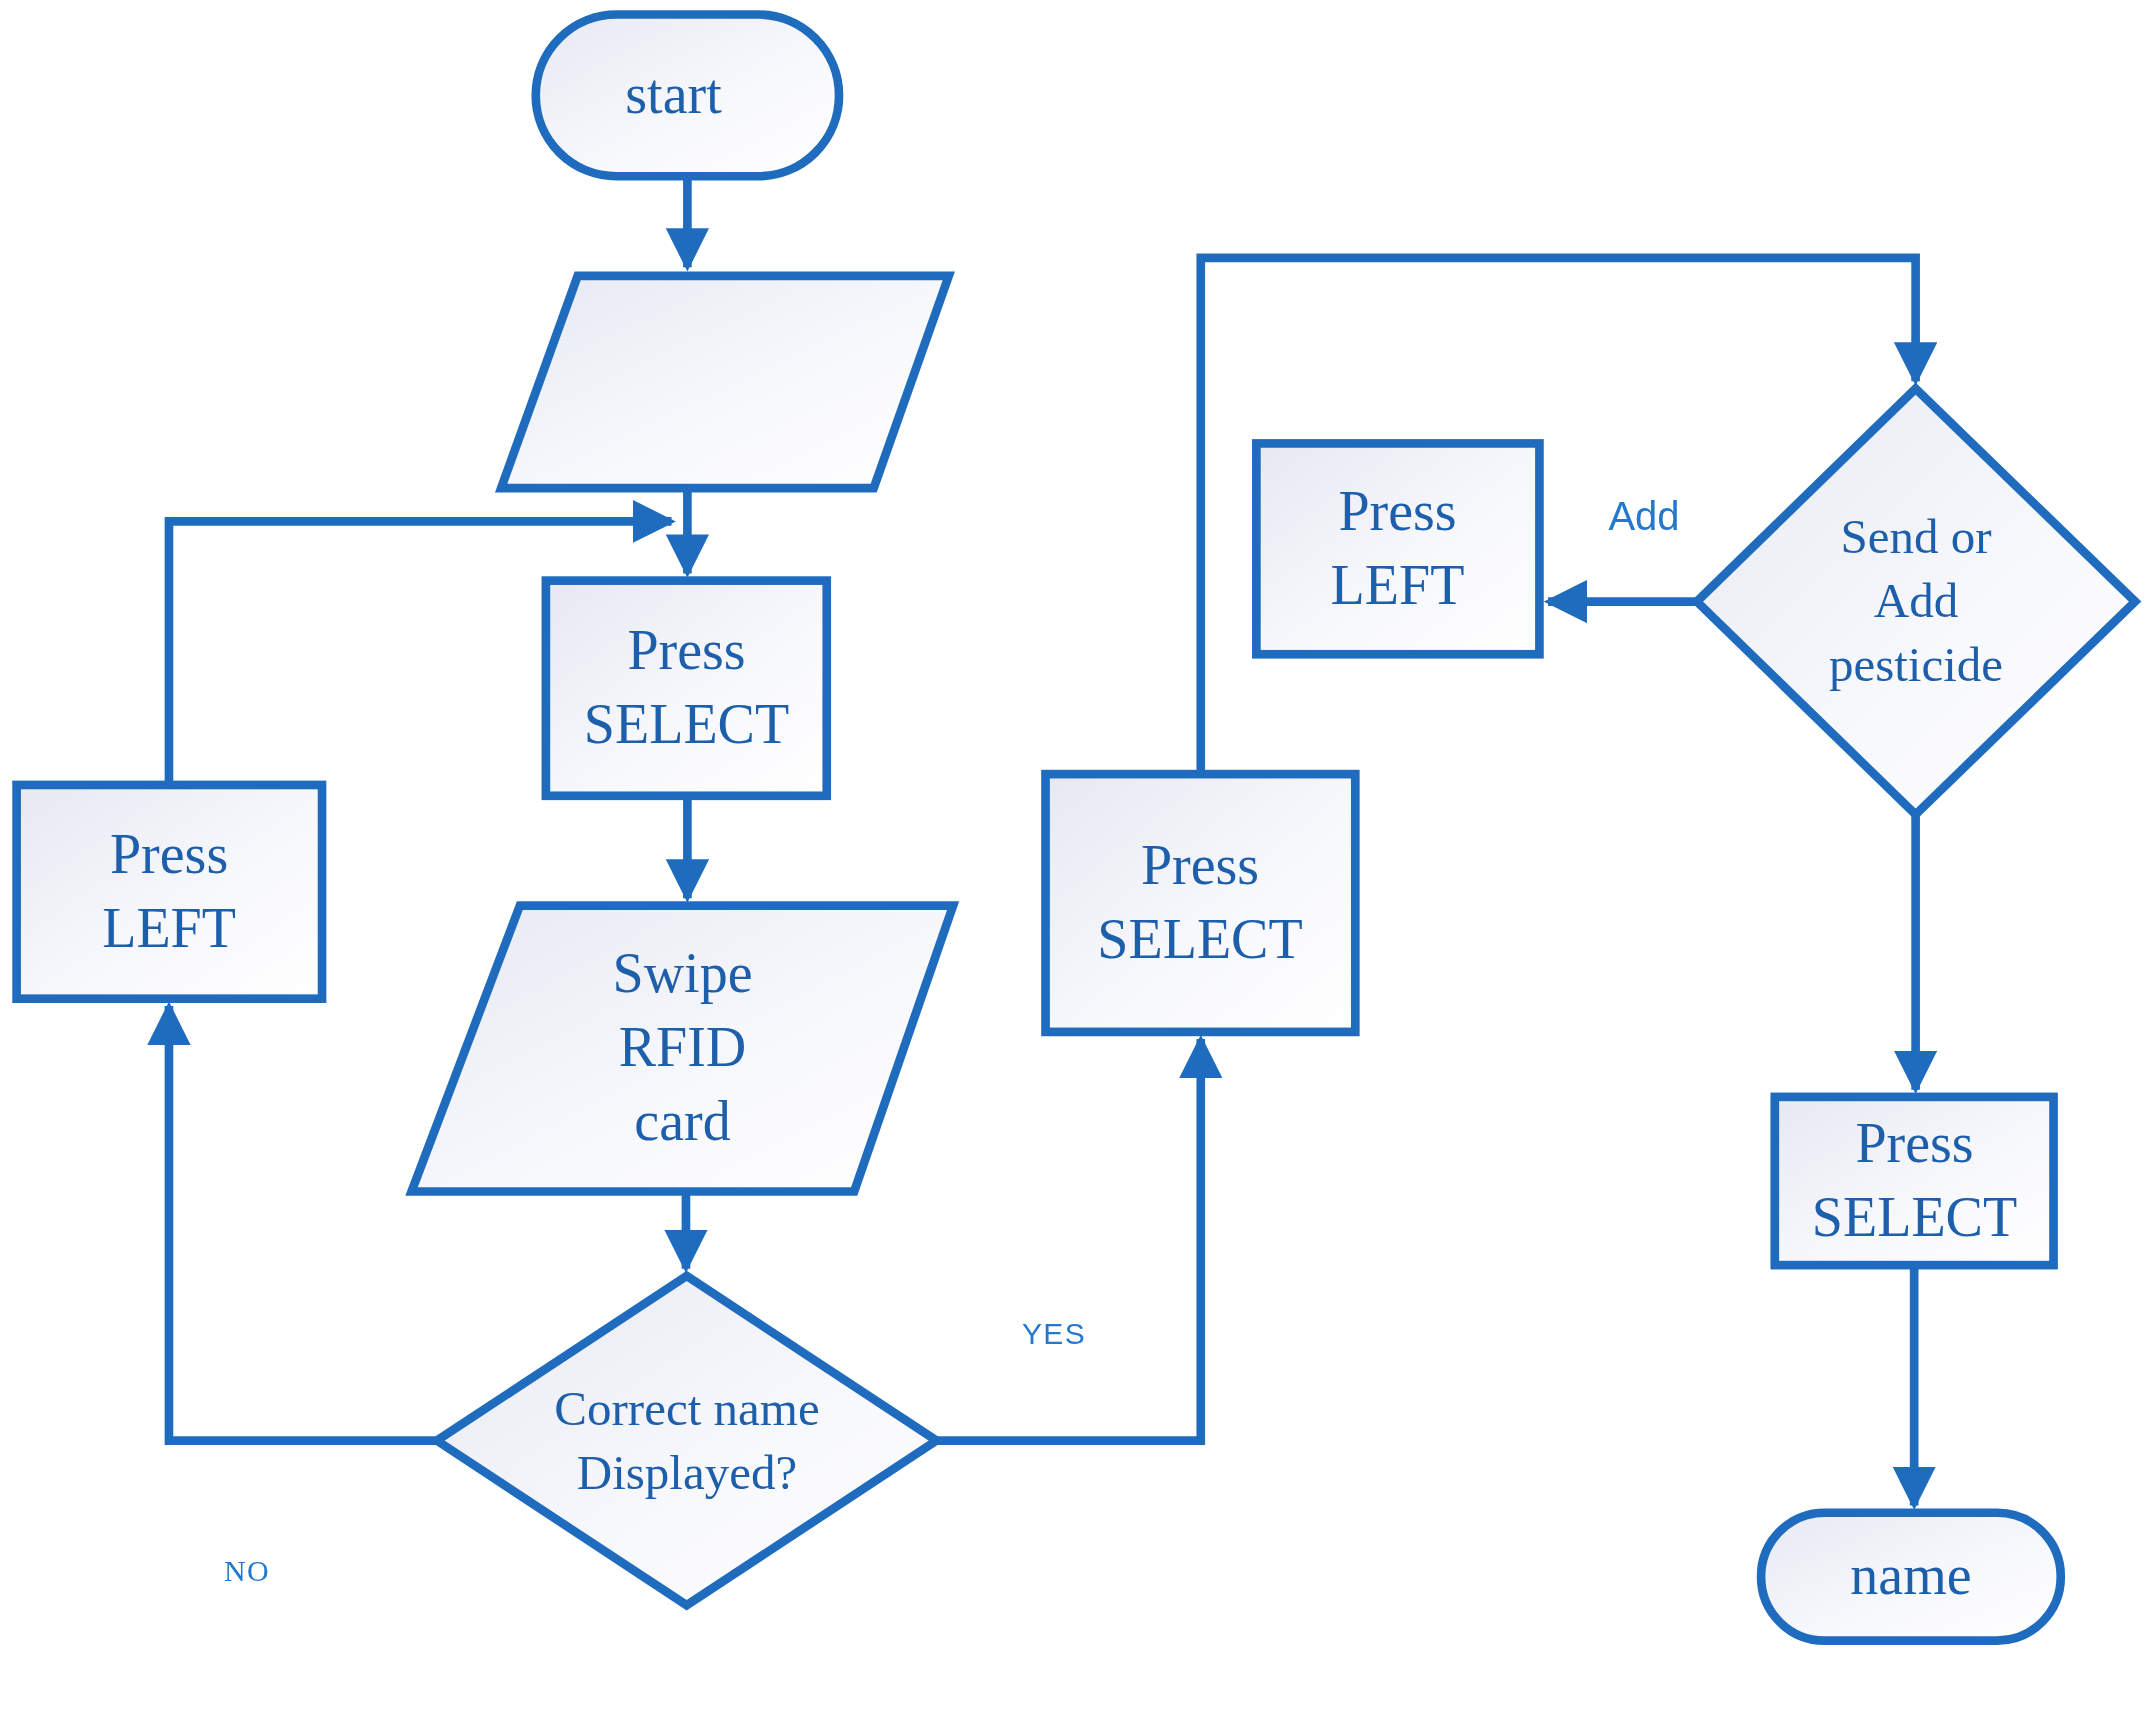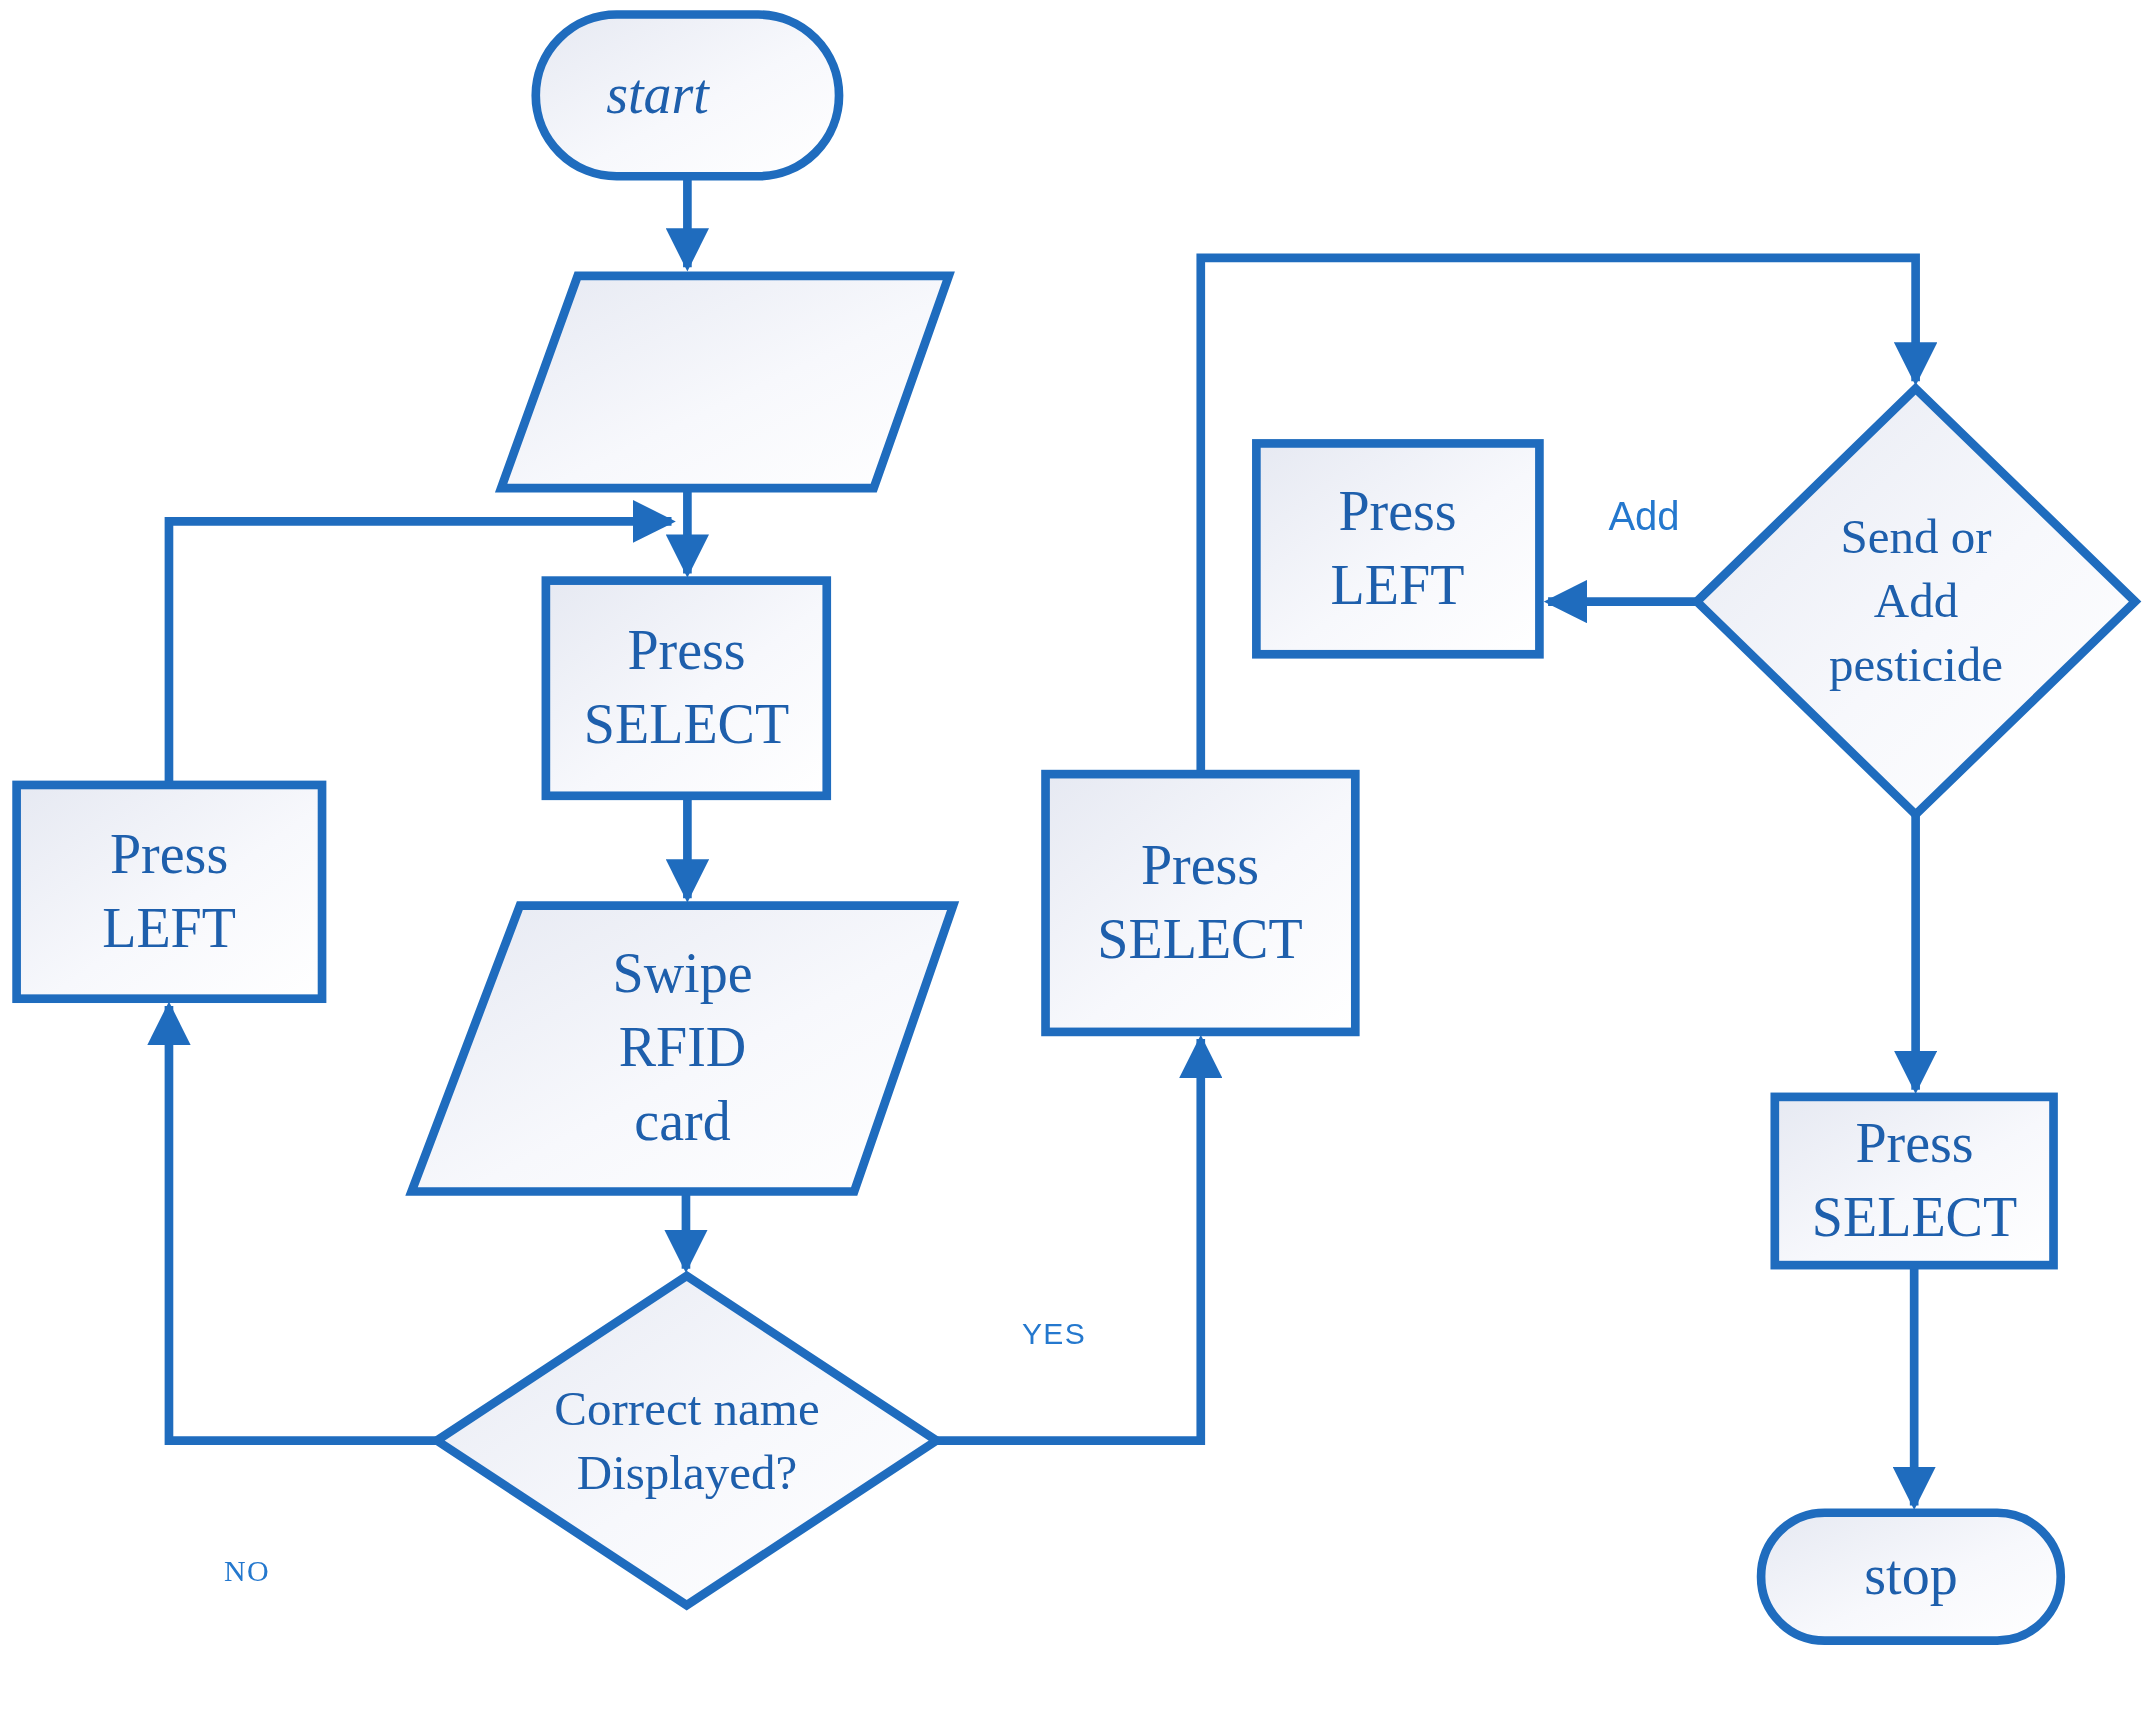--- a/index.html
+++ b/index.html
@@ -93,21 +93,21 @@
     <polygon class="shape" points="720,1254 1320,1254 1183,1650 570,1650"></polygon>
     <polygon class="shape" points="951,1767 1297,1995 951,2223 605,1995"></polygon>
     <rect class="shape" x="23" y="1087" width="423" height="296"></rect>
     <rect class="shape" x="1448" y="1072" width="429" height="357"></rect>
     <polygon class="shape" points="2653,538 2957,833 2653,1128 2350,833"></polygon>
     <rect class="shape" x="1740" y="614" width="392" height="292"></rect>
     <rect class="shape" x="2458" y="1519" width="386" height="233"></rect>
     <rect class="shape" x="2439" y="2095" width="415" height="177" rx="88" ry="88"></rect>
   </svg>
 
-  <div class="label node-text" style="left:506px; top:14.4px; width:303px; height:162px;font-style:italic;">start</div>
+  <div class="label node-text" style="left:522px; top:14.4px; width:303px; height:162px;">start</div>
 
 
   <div class="label node-text" style="left:546px; top:580px; width:281px; height:215px;">Press
 SELECT</div>
 
   <div class="label node-text decision-text" style="left:437px; top:1276px; width:500px; height:329px;">Correct name
 Displayed?</div>
 
   <div class="label node-text" style="left:412px; top:905px; width:541px; height:286px;">Swipe
 RFID
@@ -122,21 +122,21 @@
   <div class="label node-text decision-text" style="left:1697px; top:388px; width:438px; height:426px;">Send or
 Add
 pesticide</div>
 
   <div class="label node-text" style="left:1256px; top:443px; width:283px; height:211px;">Press
 LEFT</div>
 
   <div class="label node-text" style="left:1775px; top:1097px; width:279px; height:168px;">Press
 SELECT</div>
 
-  <div class="label node-text" style="left:1761px; top:1512px; width:300px; height:128px;">stop</div>
+  <div class="label node-text" style="left:1761px; top:1512px; width:300px; height:128px;">name</div>
 
   <div class="label edge-text" style="left:996px; top:1307px; width:116px; height:54px;">YES</div>
 
   <div class="label edge-text" style="left:189px; top:1545px; width:116px; height:52px;font-family:Liberation Serif, serif;">NO</div>
 
   <div class="label edge-text small" style="left:1586px; top:491px; width:116px; height:51px;">Add</div>
 
 
 </div>
 

